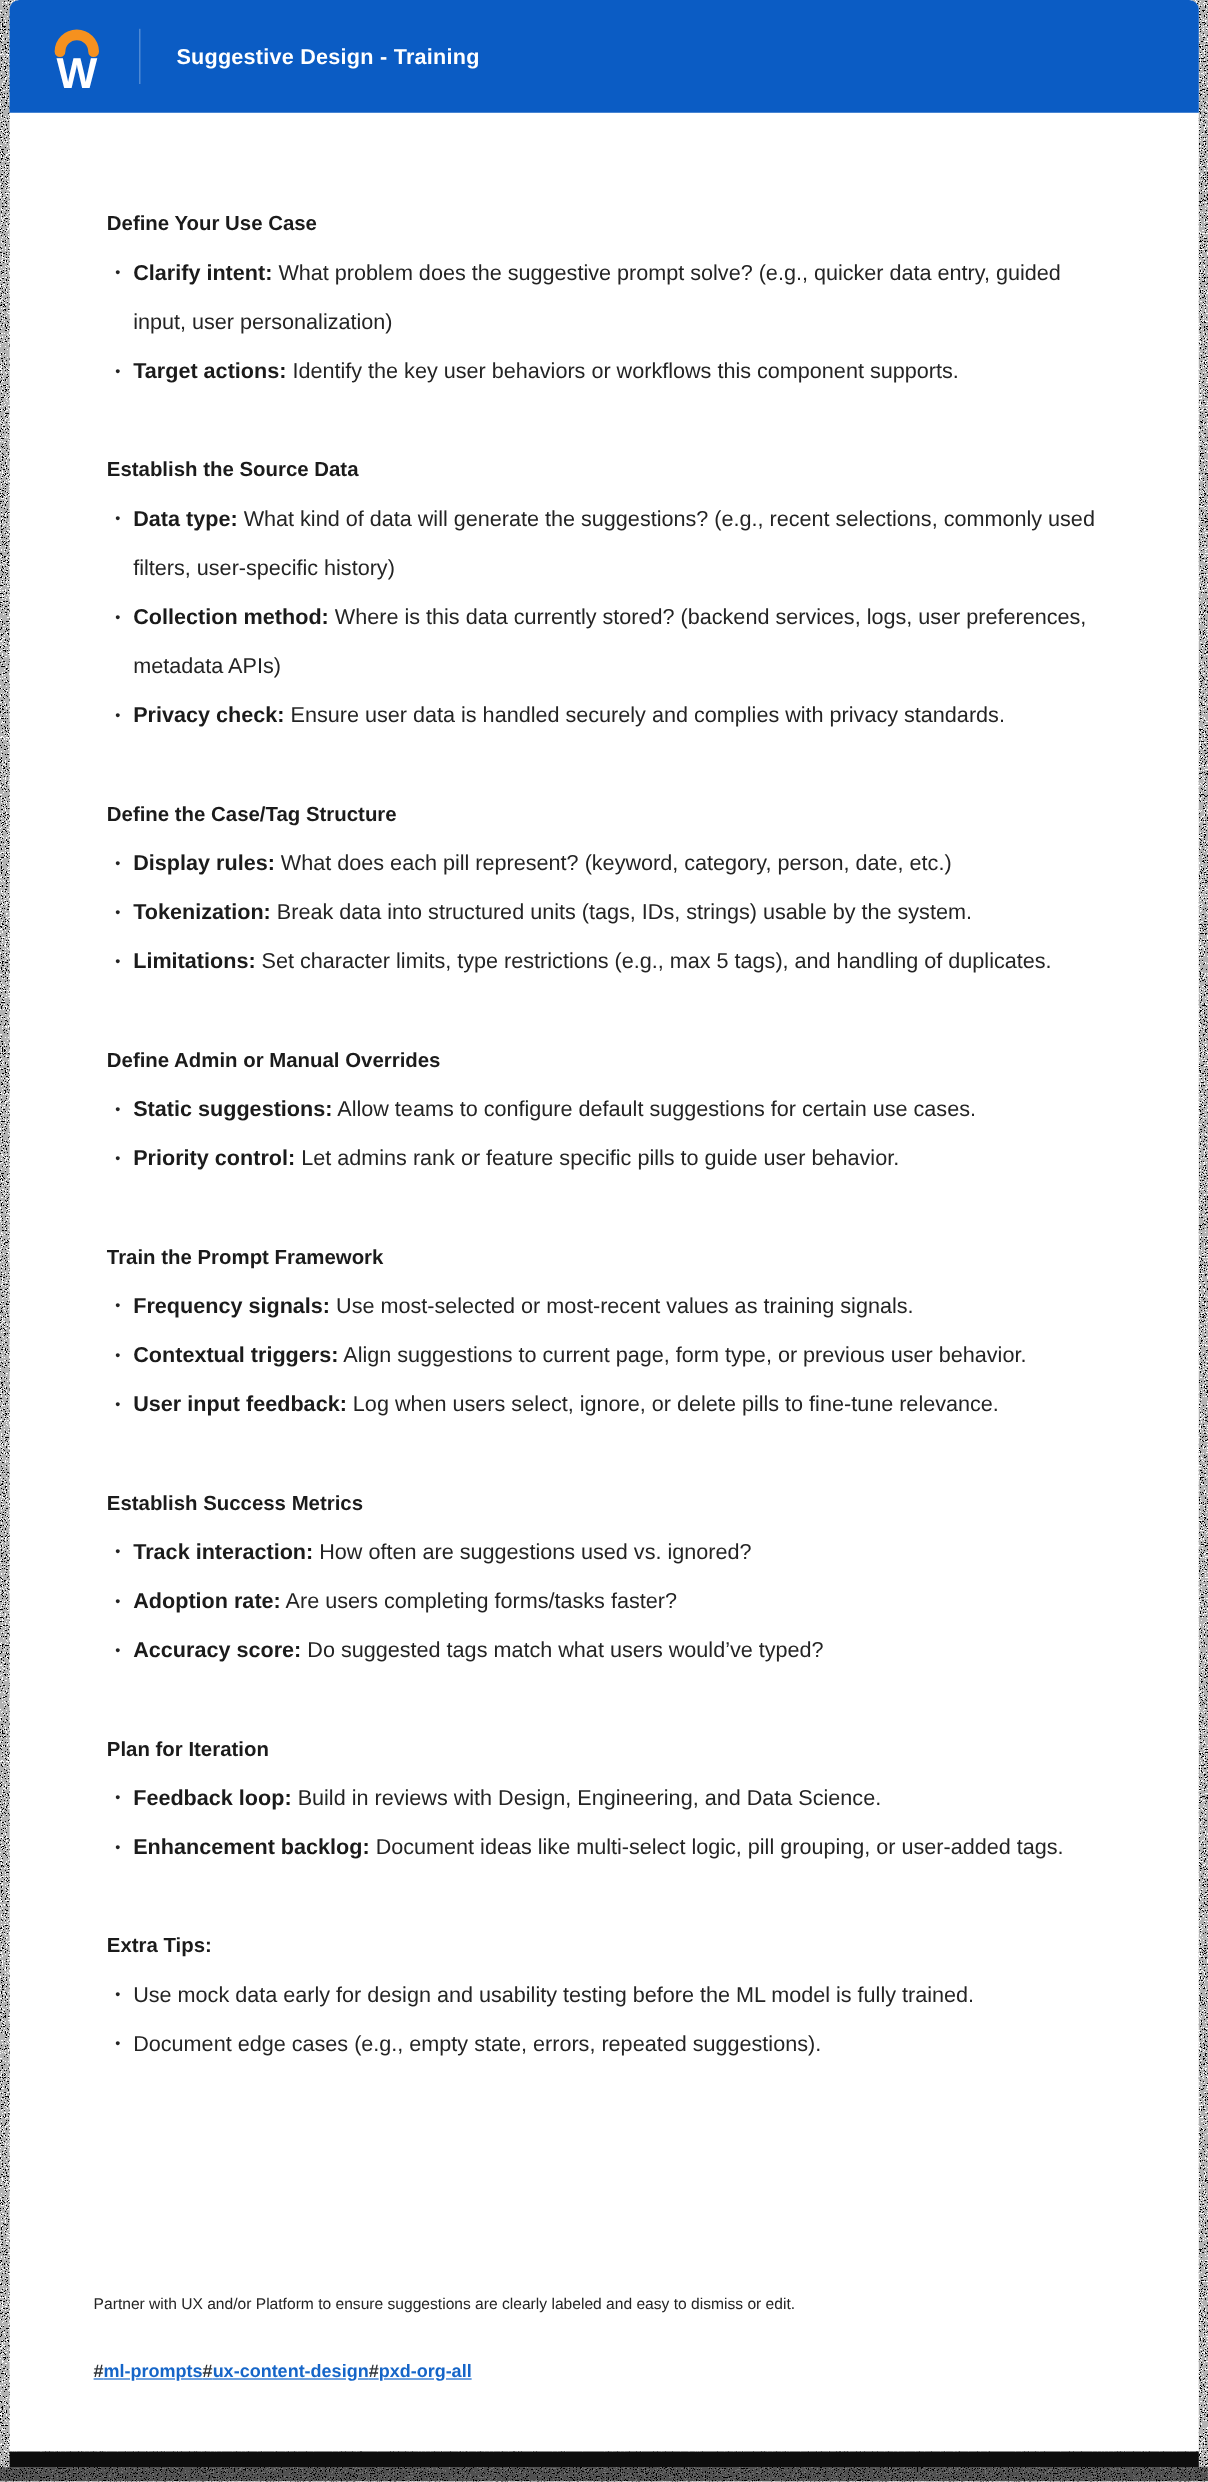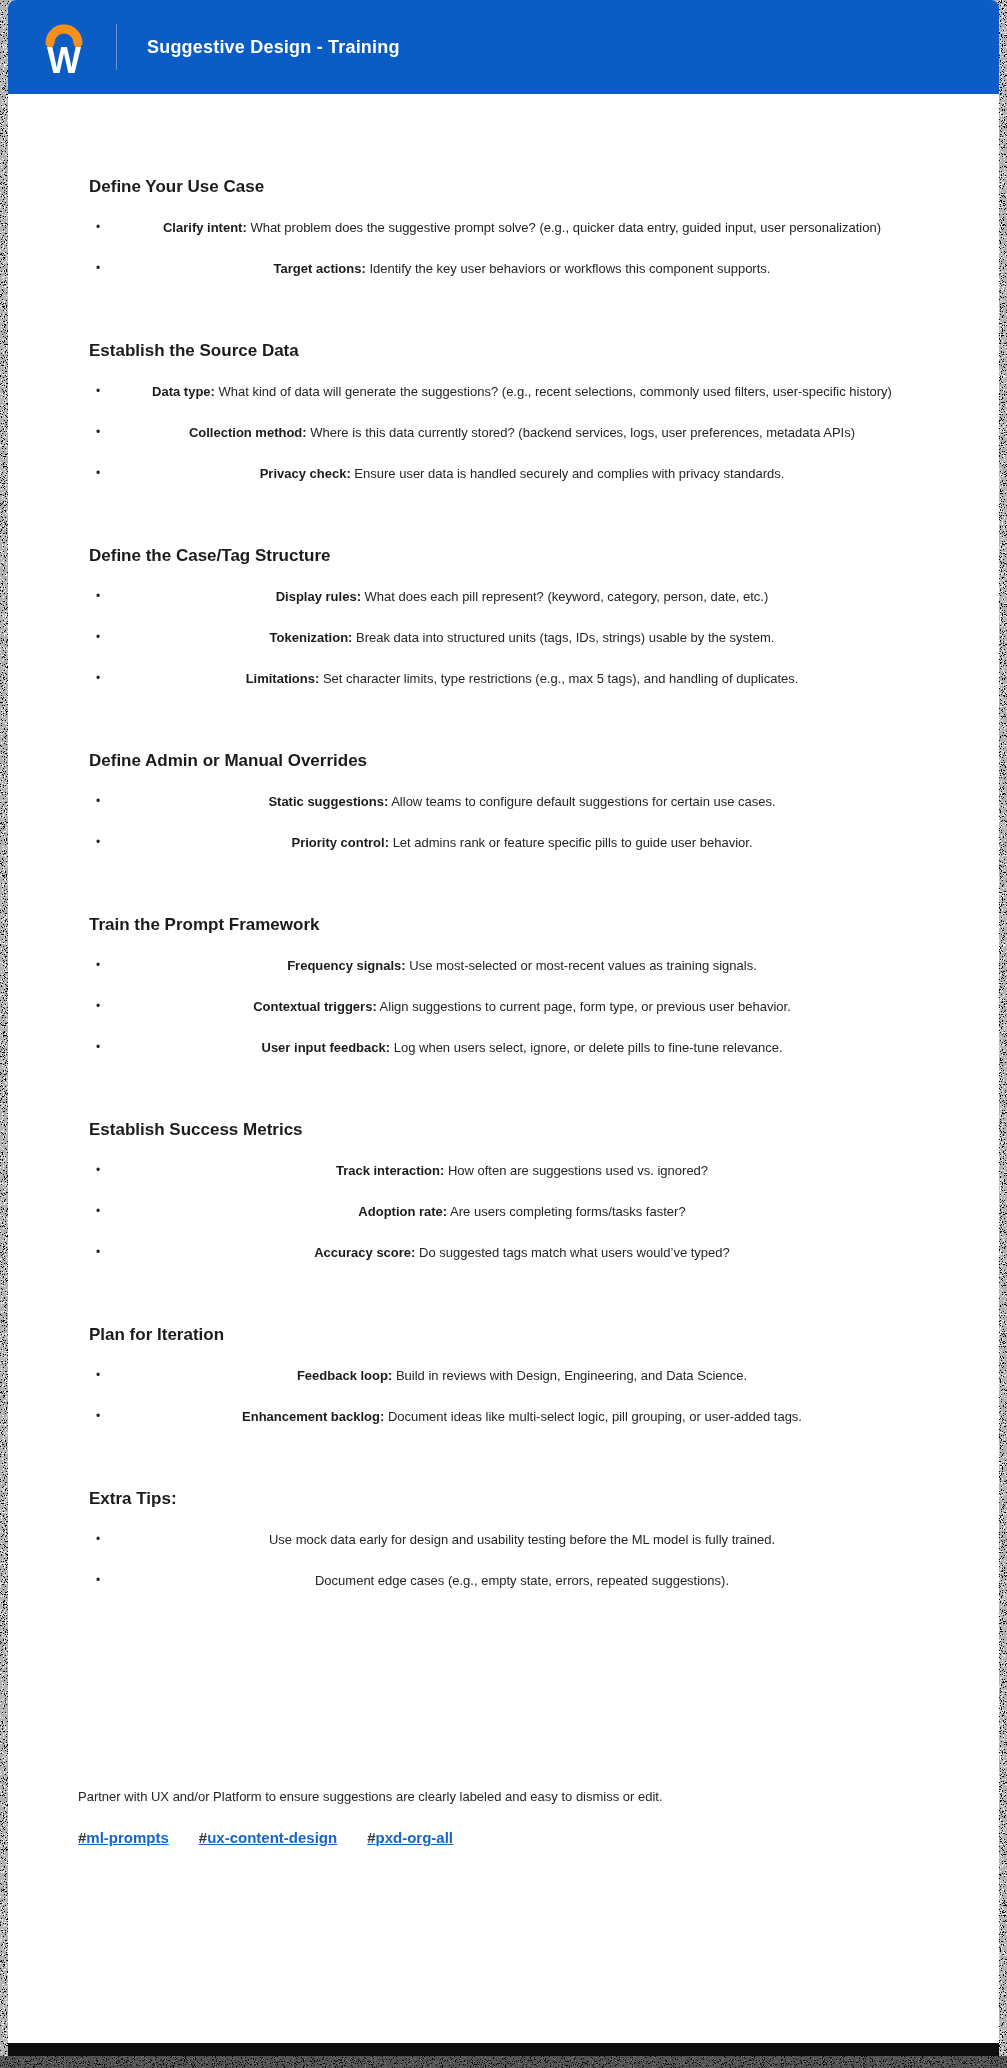--- a/index.html
+++ b/index.html
@@ -37,30 +37,30 @@
     letter-spacing:0.2px;
   }
   
   .content{padding:72px 66px 0 70px;}
   section.sec{margin:0 0 41px 11px;}
   h3.sec-heading{
     margin:0;font-size:17px;line-height:41px;font-weight:700;color:#1b1b1b;
   }
   ul.bullets{margin:0;padding:0;list-style:none;}
   ul.bullets li{
-    position:relative;padding-left:22px;font-size:13px;line-height:41px;color:#242424;text-align:center;
+    position:relative;padding-left:22px;font-size:18px;line-height:41px;color:#242424;
   }
   ul.bullets li::before{
     content:"\2022";position:absolute;left:7px;top:0;font-size:12px;line-height:41px;color:#242424;
   }
   ul.bullets li strong{font-weight:700;color:#1b1b1b;}
   
   .footer{margin-top:175px;}
   .footer-note{margin:0;font-size:13px;line-height:41px;color:#242424;}
-  .tags{margin-top:6px;display:flex;gap:30px;line-height:30px;}
+  .tags{margin-top:22px;display:flex;line-height:30px;}
   .tag{
     font-size:15px;font-weight:700;color:var(--link);
     text-decoration:underline;cursor:pointer;
   }
   .tag .hash{color:#33373b;}
   
   .bottom-bar{
     position:absolute;left:8px;top:2043px;width:991px;height:13px;
     background:#0d0d0d;z-index:2;
   }

